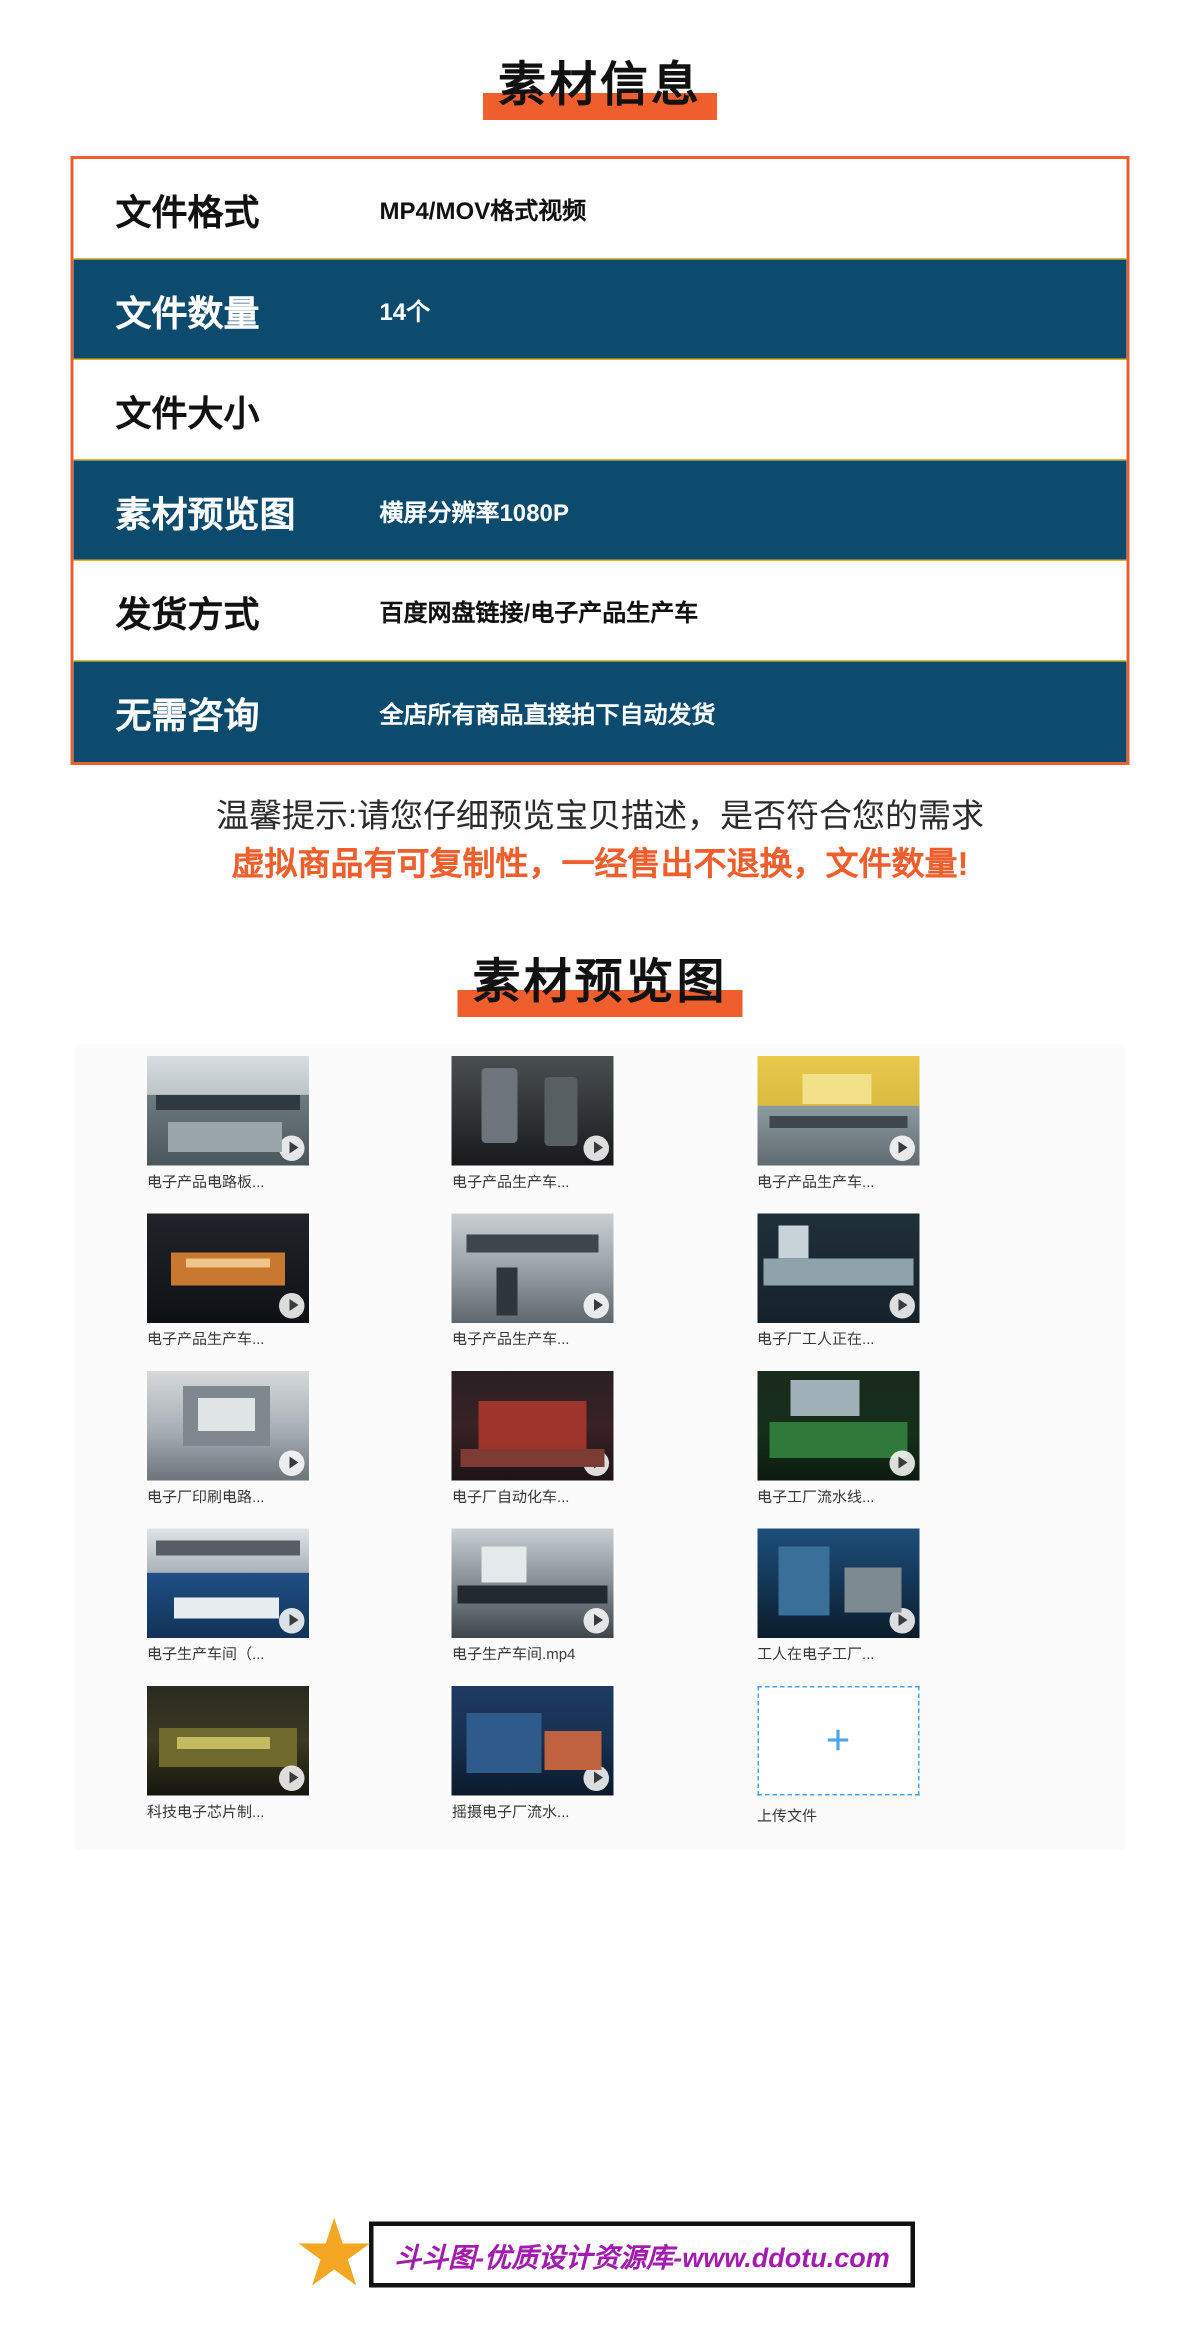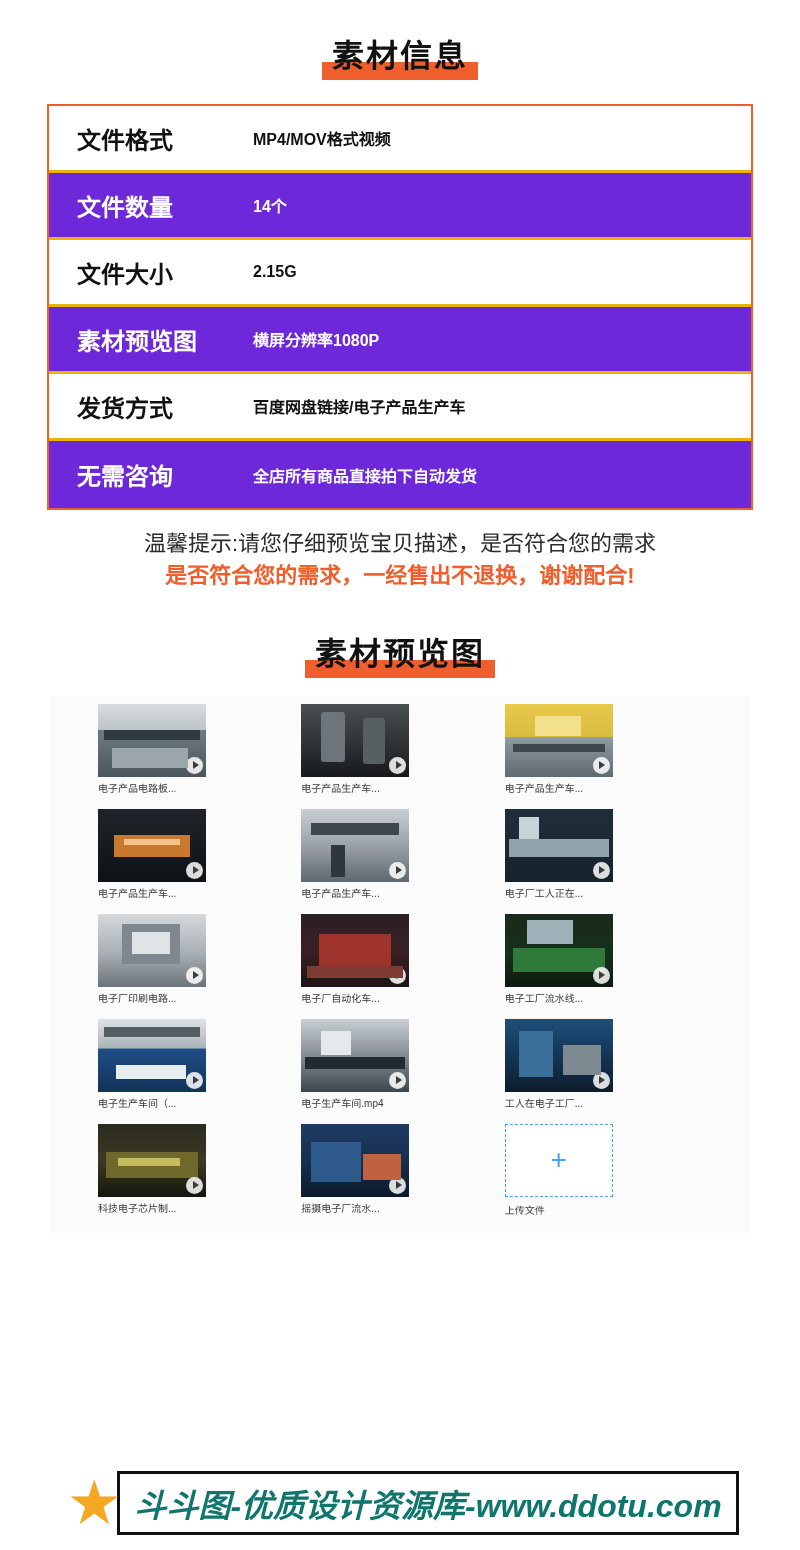--- a/index.html
+++ b/index.html
@@ -50,25 +50,25 @@
   .info-table {
     width: 706px;
     margin: 28px auto 0 auto;
     border: 2px solid #ef5f2d;
     border-collapse: collapse;
   }
   .info-row {
     display: flex;
     align-items: center;
     height: 67px;
-    border-bottom: 3px solid #eab308;
+    border-bottom: 1px solid #eab308;
   }
   .info-row:last-child { border-bottom: none; }
   .info-row.alt {
-    background: #6d28d9;
+    background: #0c4a6e;
   }
   .info-label {
     width: 200px;
     padding-left: 28px;
     font-size: 24px;
     font-weight: bold;
     color: #111;
   }
   .info-row.alt .info-label { color: #ffffff; }
   .info-value {
@@ -241,24 +241,24 @@
     position: relative;
     top: 2px;
   }
   .wm-box {
     background: #ffffff;
     border: 3px solid #111;
     padding: 6px 14px;
     margin-left: -10px;
   }
   .wm-text {
-    font-size: 32px;
+    font-size: 18px;
     font-weight: bold;
     font-style: italic;
-    color: #0f766e;
+    color: #a21caf;
     letter-spacing: 0px;
     white-space: nowrap;
   }
 </style>
 </head>
 <body>
 
 <div class="section-title" id="title-info">
   <span class="hl"><span>素材信息</span></span>
 </div>
@@ -270,21 +270,20 @@
     <div class="info-value">MP4/MOV格式视频</div>
   </div>
 
   <div class="info-row alt">
     <div class="info-label">文件数量</div>
     <div class="info-value">14个</div>
   </div>
 
   <div class="info-row">
     <div class="info-label">文件大小</div>
-    <div class="info-value">2.15G</div>
   </div>
 
   <div class="info-row alt">
     <div class="info-label">素材预览图</div>
     <div class="info-value">横屏分辨率1080P</div>
   </div>
 
   <div class="info-row">
     <div class="info-label">发货方式</div>
     <div class="info-value">百度网盘链接/电子产品生产车</div>
@@ -292,21 +291,21 @@
 
   <div class="info-row alt">
     <div class="info-label">无需咨询</div>
     <div class="info-value">全店所有商品直接拍下自动发货</div>
   </div>
 
 </div>
 
 <div class="notes">
   <div class="note-1">温馨提示:请您仔细预览宝贝描述，是否符合您的需求</div>
-  <div class="note-2">是否符合您的需求，一经售出不退换，谢谢配合!</div>
+  <div class="note-2">虚拟商品有可复制性，一经售出不退换，文件数量!</div>
 </div>
 
 <div class="section-title" id="title-preview" style="margin-top:36px;">
   <span class="hl"><span>素材预览图</span></span>
 </div>
 
 <div class="preview-panel">
   <div class="grid">
 
     <div class="cell">

